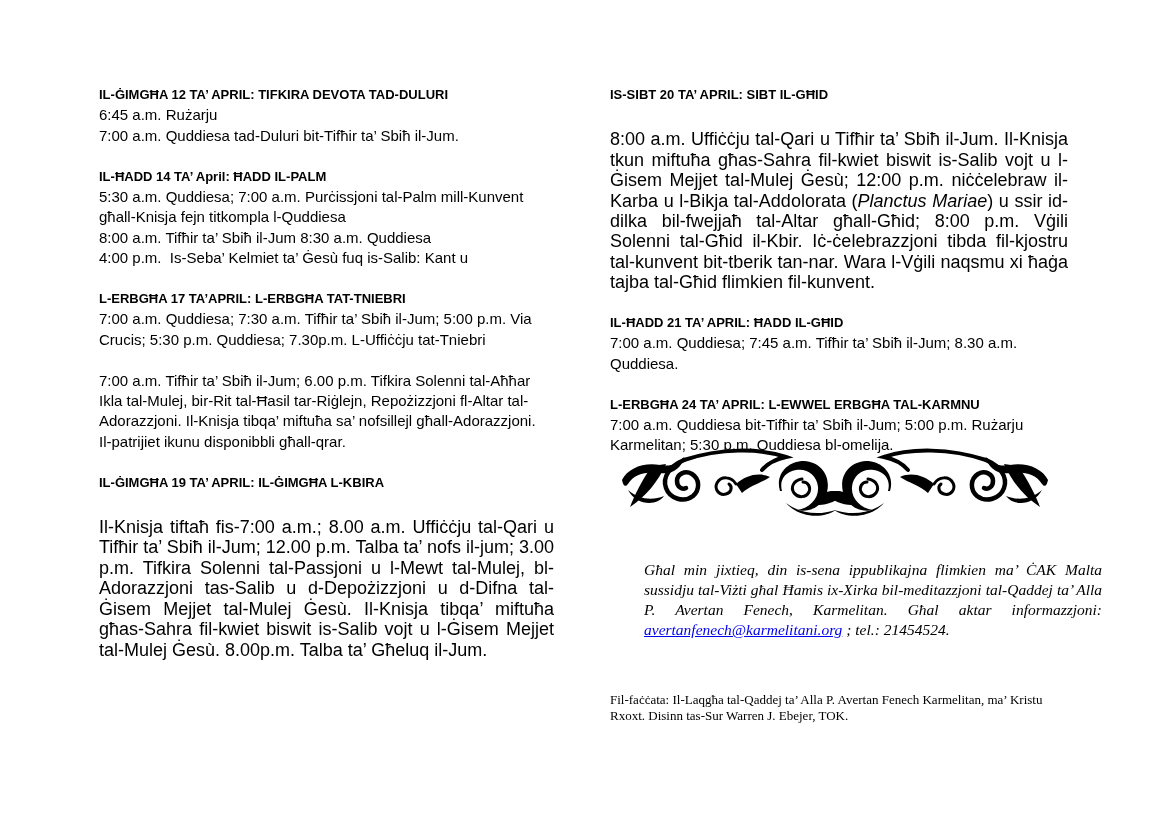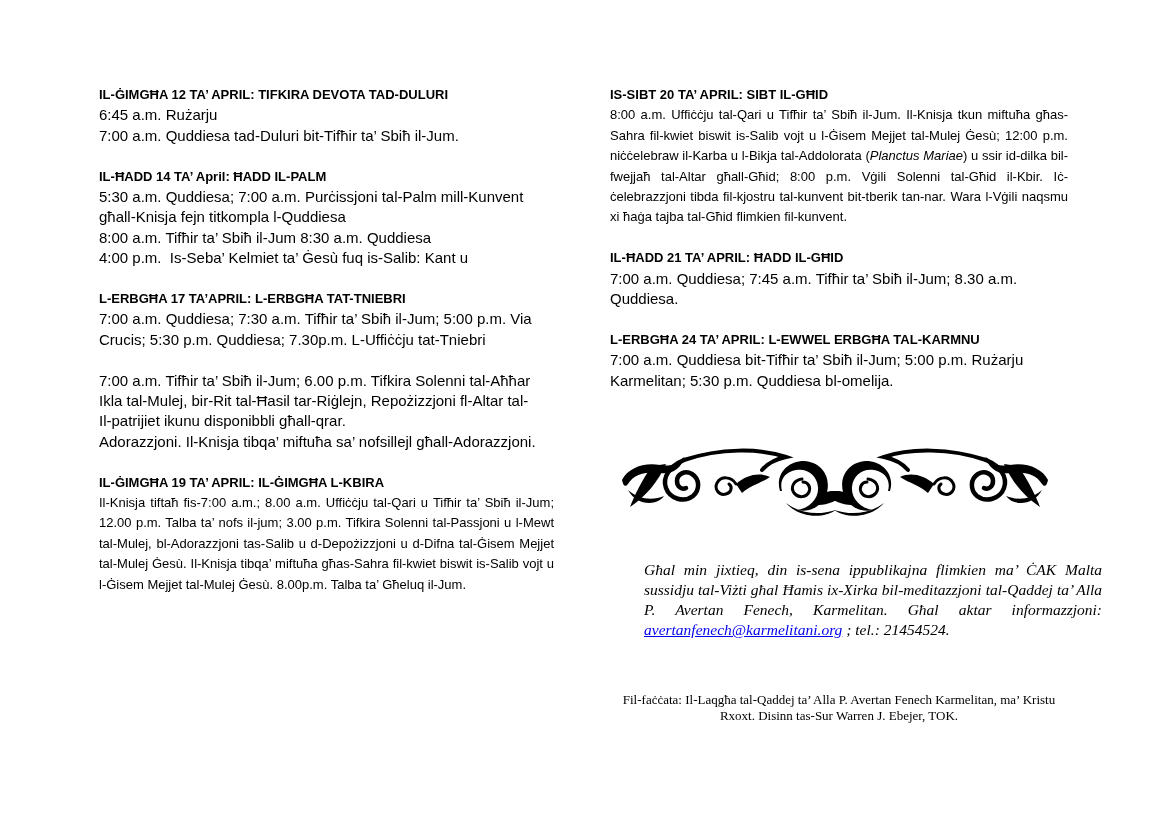--- a/index.html
+++ b/index.html
@@ -14,38 +14,38 @@
   .col-left{left:99px;width:455px;}
   .col-right{left:610px;width:458px;}
   .sec{margin:0 0 20.4px 0;}
   .h{
     font-weight:bold;font-size:13px;line-height:20.4px;white-space:pre;
   }
   .bl{
     font-size:15px;line-height:20.4px;white-space:pre;
   }
   .para{
-    font-size:13px;line-height:20.4px;text-align:justify;
+    font-size:18px;line-height:20.4px;text-align:justify;margin-top:24px;
   }
   .it{font-style:italic;}
   .flourish{
     position:absolute;left:620px;top:446px;width:430px;height:72px;
   }
   .notice{
     position:absolute;left:610px;top:544px;width:458px;
     font-family:"Liberation Serif","DejaVu Serif",serif;
     font-style:italic;font-size:15.5px;line-height:20.3px;text-align:justify;margin-left:34px;
   }
   .email{
     color:#0000EE;text-decoration:underline;cursor:pointer;
   }
   .caption{
     position:absolute;left:610px;top:692px;width:458px;
     font-family:"Liberation Serif","DejaVu Serif",serif;
-    font-size:13px;line-height:15.8px;text-align:center;
+    font-size:13px;line-height:15.8px;text-align:left;
   }
 </style>
 </head>
 <body>
 
 <div class="page">
 
   <div class="col col-left">
 
     <div class="sec">
@@ -65,22 +65,22 @@
 
     <div class="sec">
       <div class="h">L-ERBGĦA 17 TA’APRIL: L-ERBGĦA TAT-TNIEBRI</div>
       <div class="bl">7:00 a.m. Quddiesa; 7:30 a.m. Tifħir ta’ Sbiħ il-Jum; 5:00 p.m. Via</div>
       <div class="bl">Crucis; 5:30 p.m. Quddiesa; 7.30p.m. L-Uffiċċju tat-Tniebri</div>
     </div>
 
     <div class="sec">
       <div class="bl">7:00 a.m. Tifħir ta’ Sbiħ il-Jum; 6.00 p.m. Tifkira Solenni tal-Aħħar</div>
       <div class="bl">Ikla tal-Mulej, bir-Rit tal-Ħasil tar-Riġlejn, Repożizzjoni fl-Altar tal-</div>
+      <div class="bl">Adorazzjoni. Il-Knisja tibqa’ miftuħa sa’ nofsillejl għall-Adorazzjoni.</div>
       <div class="bl">Il-patrijiet ikunu disponibbli għall-qrar.</div>
-      <div class="bl">Adorazzjoni. Il-Knisja tibqa’ miftuħa sa’ nofsillejl għall-Adorazzjoni.</div>
     </div>
 
     <div class="sec">
       <div class="h">IL-ĠIMGĦA 19 TA’ APRIL: IL-ĠIMGĦA L-KBIRA</div>
       <div class="para">Il-Knisja tiftaħ fis-7:00 a.m.; 8.00 a.m. Uffiċċju tal-Qari u Tifħir ta’ Sbiħ il-Jum; 12.00 p.m. Talba ta’ nofs il-jum; 3.00 p.m. Tifkira Solenni tal-Passjoni u l-Mewt tal-Mulej, bl-Adorazzjoni tas-Salib u d-Depożizzjoni u d-Difna tal-Ġisem Mejjet tal-Mulej Ġesù. Il-Knisja tibqa’ miftuħa għas-Sahra fil-kwiet biswit is-Salib vojt u l-Ġisem Mejjet tal-Mulej Ġesù. 8.00p.m. Talba ta’ Għeluq il-Jum.</div>
     </div>
 
   </div>
 
   <div class="col col-right">

